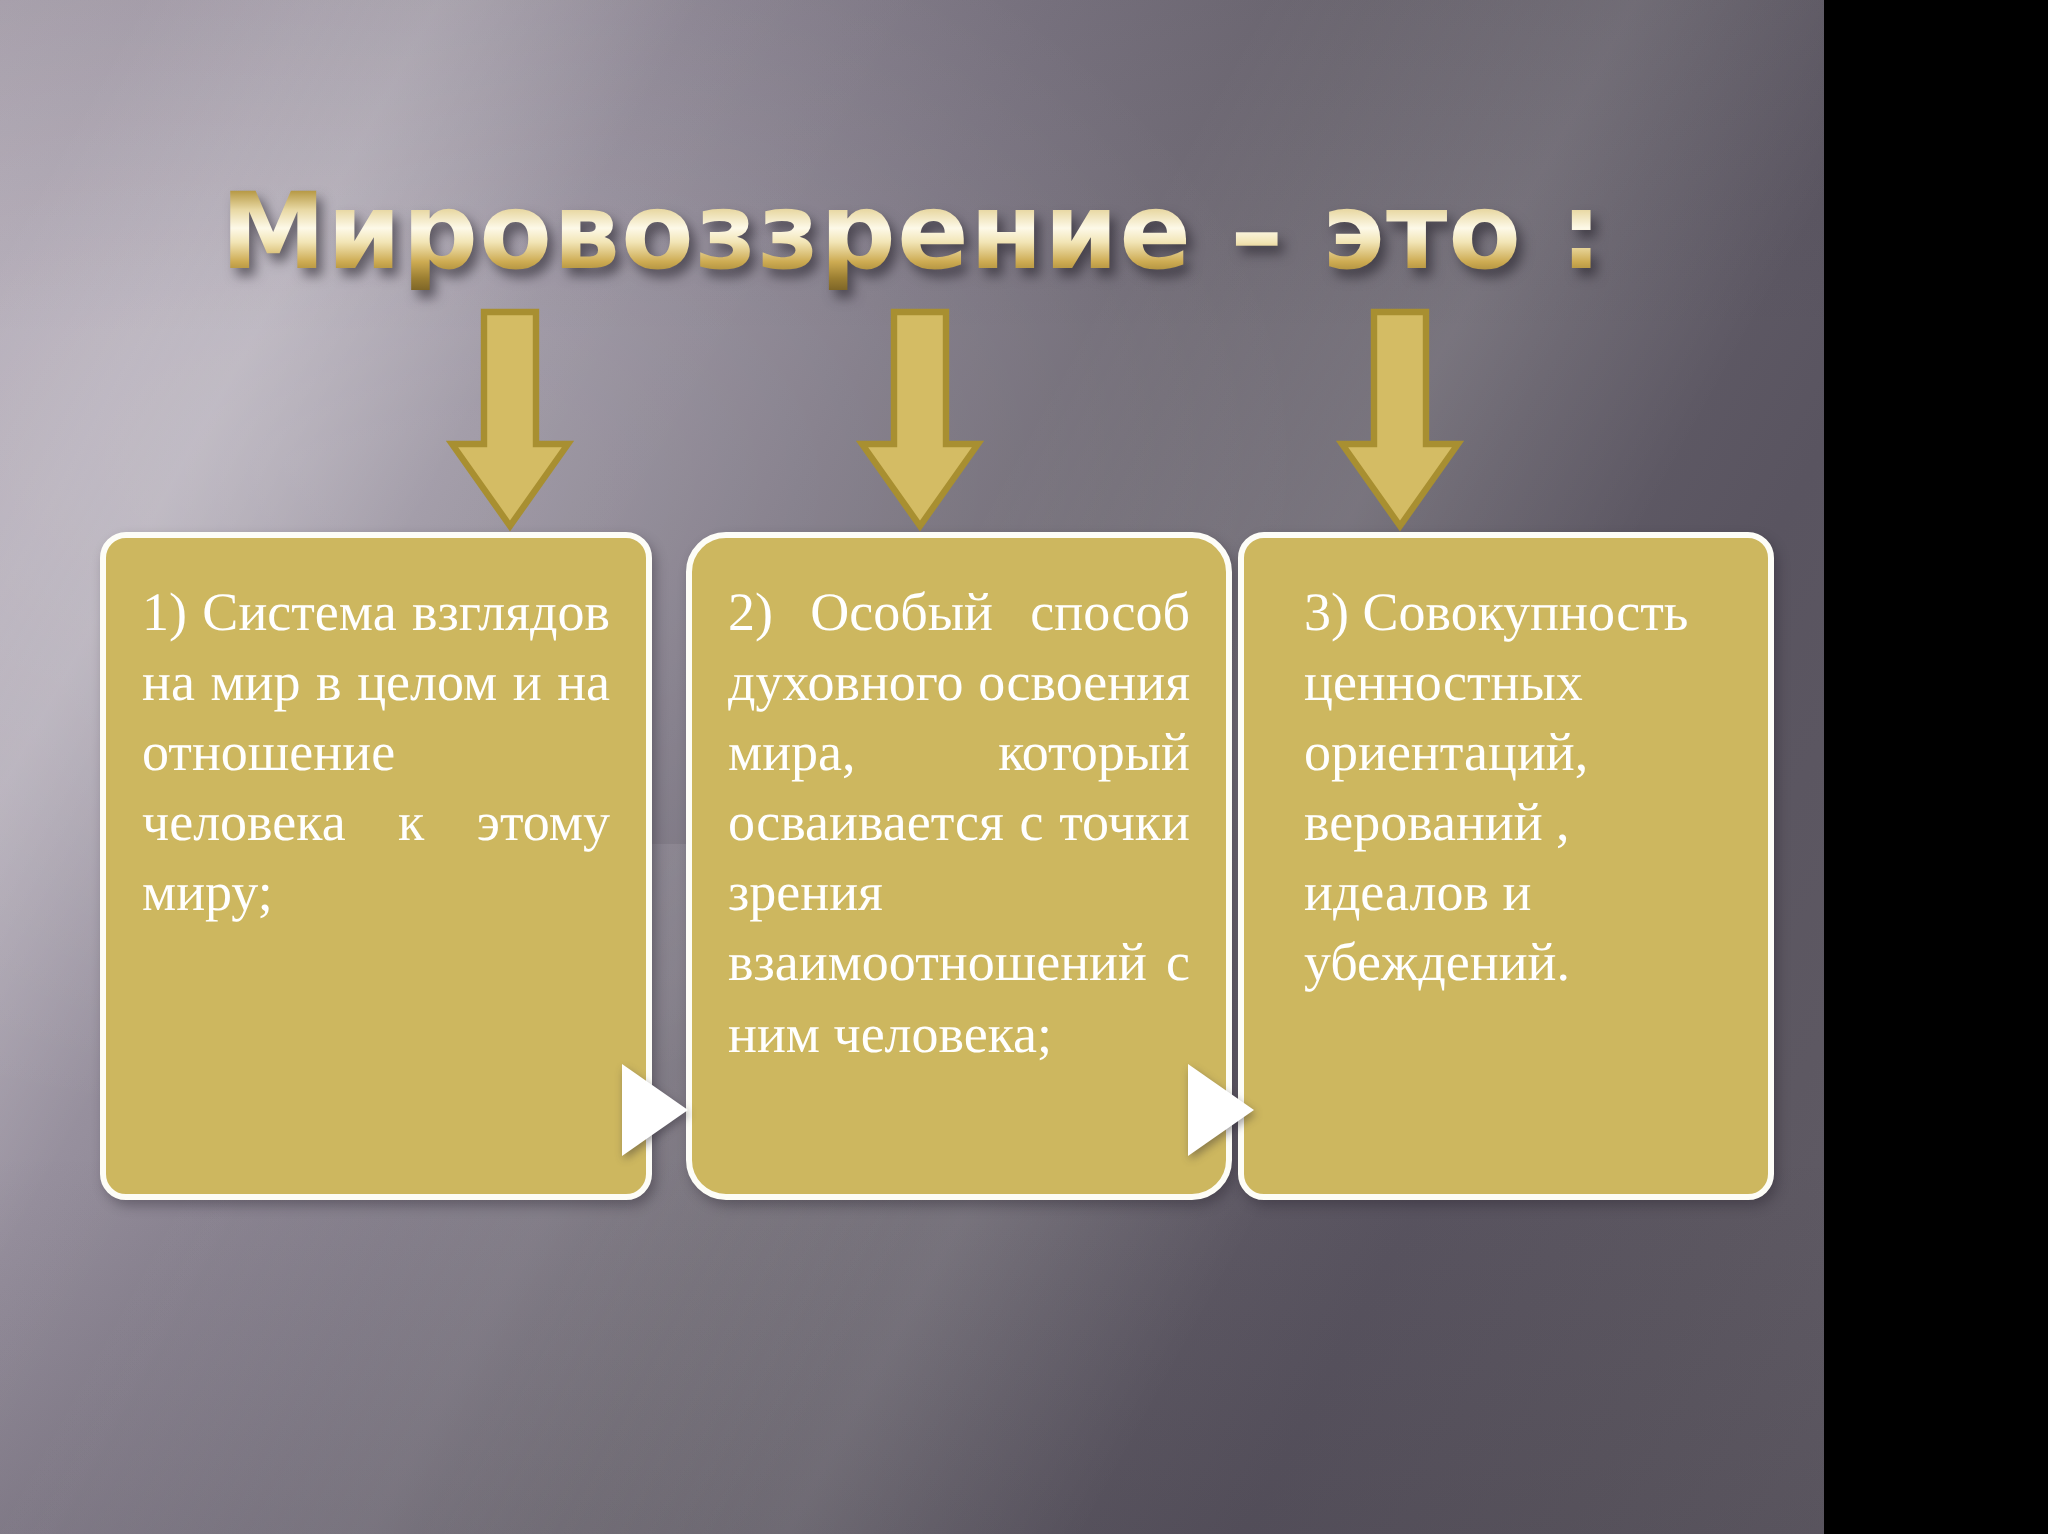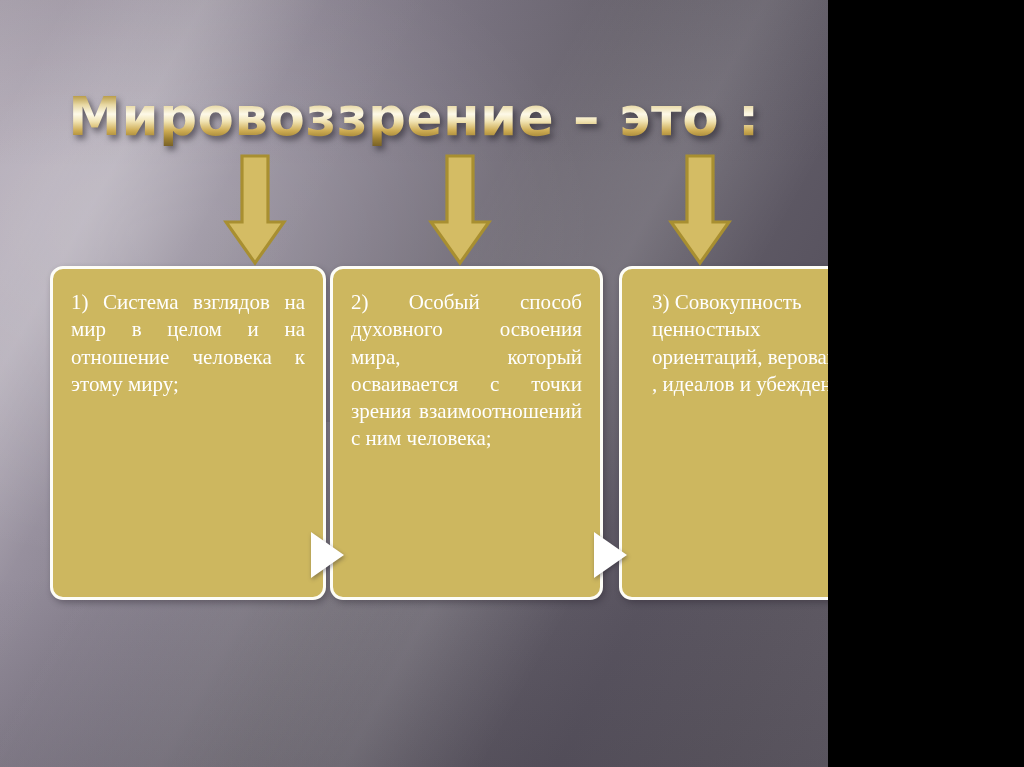--- a/index.html
+++ b/index.html
@@ -2,21 +2,21 @@
 <html><head>
 <meta charset="utf-8">
 <style>
   html, body {
     margin: 0;
     padding: 0;
     background: #000;
   }
   #slide {
     position: relative;
-    width: 828px;
+    width: 912px;
     height: 767px;
     overflow: hidden;
     font-family: "Liberation Serif", serif;
     background-color: #f97316;
   }
   
   .bg-base {
     position: absolute;
     inset: 0;
     background: linear-gradient(118deg,
@@ -125,21 +125,21 @@
     border: 3px solid #fdfdf7;
     border-radius: 13px;
     box-sizing: border-box;
     box-shadow: 2px 3px 6px rgba(35,30,40,0.35);
   }
   .box-text {
     margin: 0;
     padding: 20px 18px 0 18px;
     color: #ffffff;
     font-family: "Liberation Serif", serif;
-    font-size: 21px;
+    font-size: 27px;
     line-height: 1.30;
     text-align: justify;
     text-justify: inter-word;
     hyphens: none;
   }
   .box-text.left { text-align: left; }
 
   
   .connector {
     position: absolute;
@@ -180,21 +180,21 @@
   <div class="arrow" style="left:668px; top:154px;">
     <svg viewBox="0 0 64 112" preserveAspectRatio="none">
       <polygon points="19,2 45,2 45,68 61,68 32,109 3,68 19,68" fill="#d4bc64" stroke="#a88f31" stroke-width="3.2" stroke-linejoin="miter"></polygon>
     </svg>
   </div>
 
   <div class="box" style="left:50px; width:276px;">
     <p class="box-text">1)        Система взглядов на мир в целом и на отношение человека к этому миру;</p>
   </div>
 
-  <div class="box" style="left:330px; width:273px;">
+  <div class="box" style="left:343px; width:273px;border-radius:20px;">
     <p class="box-text">2)        Особый способ духовного освоения мира, который осваивается с точки зрения взаимоотношений с ним человека;</p>
   </div>
 
   <div class="box" style="left:619px; width:268px;padding-left:12px;">
     <p class="box-text left">3) Совокупность ценностных ориентаций, верований , идеалов и убеждений.</p>
   </div>
 
   <div class="connector" style="left:311px; top:532px;"></div>
   <div class="connector" style="left:594px; top:532px;"></div>
 

